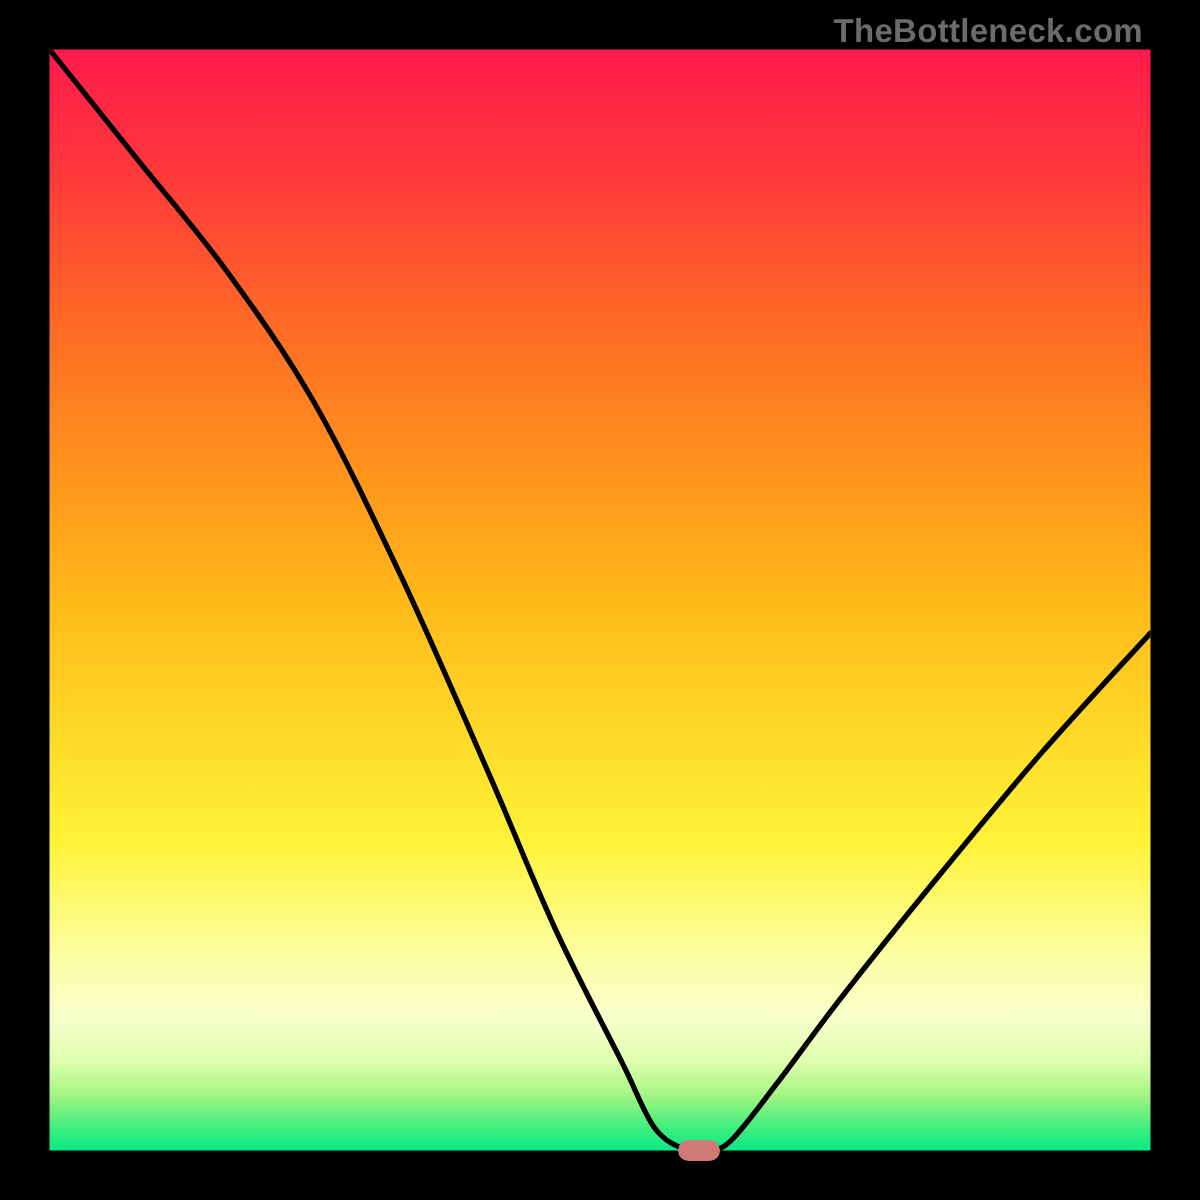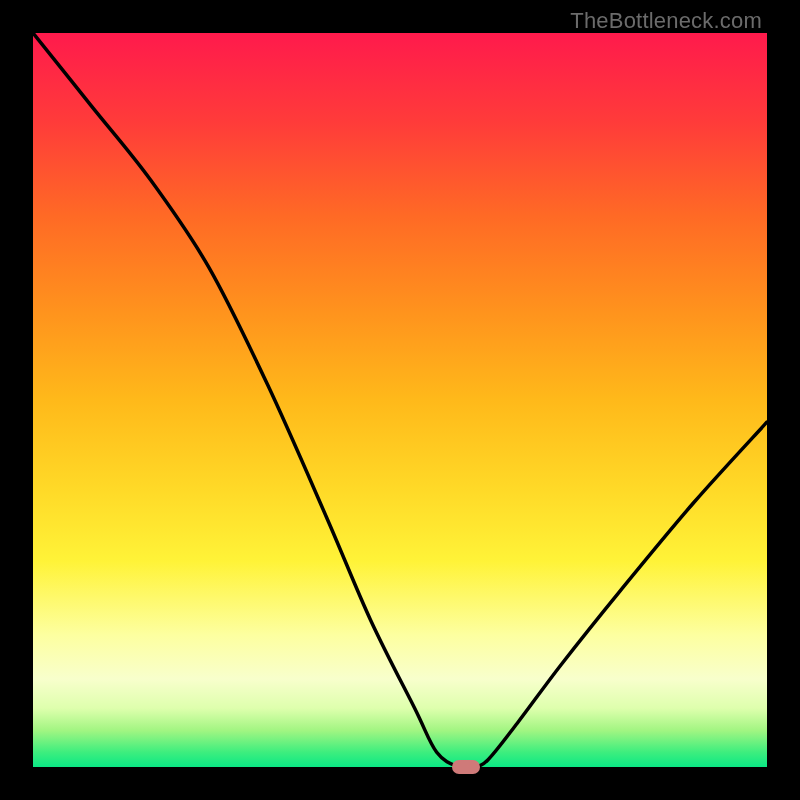--- a/index.html
+++ b/index.html
@@ -40,21 +40,21 @@
       #3dee7e 98%,
       #0be885 100%
     );
   }
   .watermark {
     position: absolute;
     top: 8px;
     right: 38px;
     color: #6b6b6b;
     font-size: 22px;
-    font-weight: 400;
+    font-weight: 700;
     letter-spacing: 0.2px;
   }
   svg.curve {
     position: absolute;
     left: 0;
     top: 0;
     width: 734px;
     height: 734px;
   }
   .marker {

